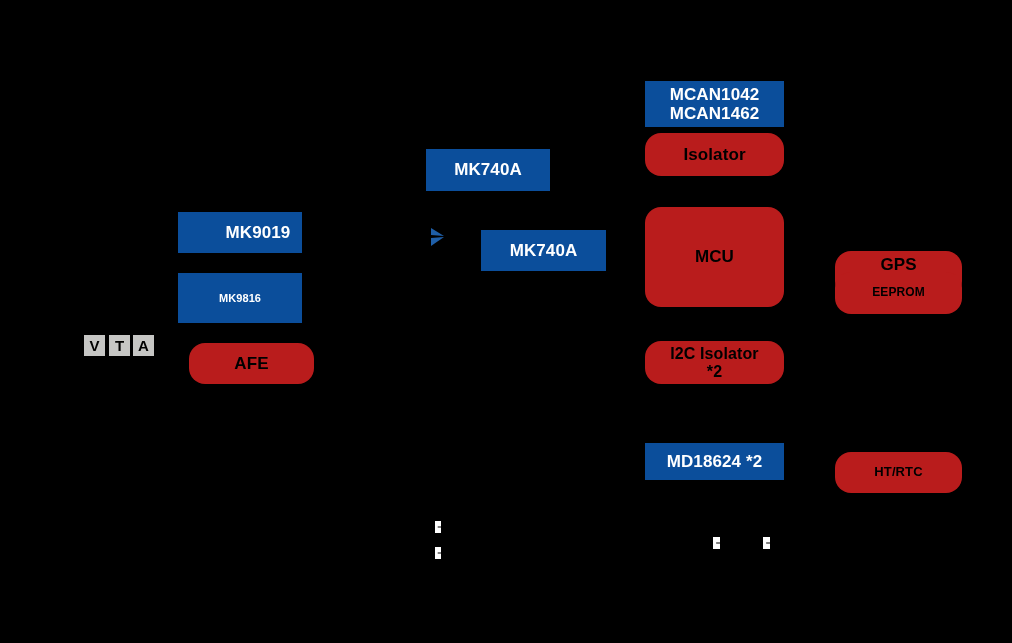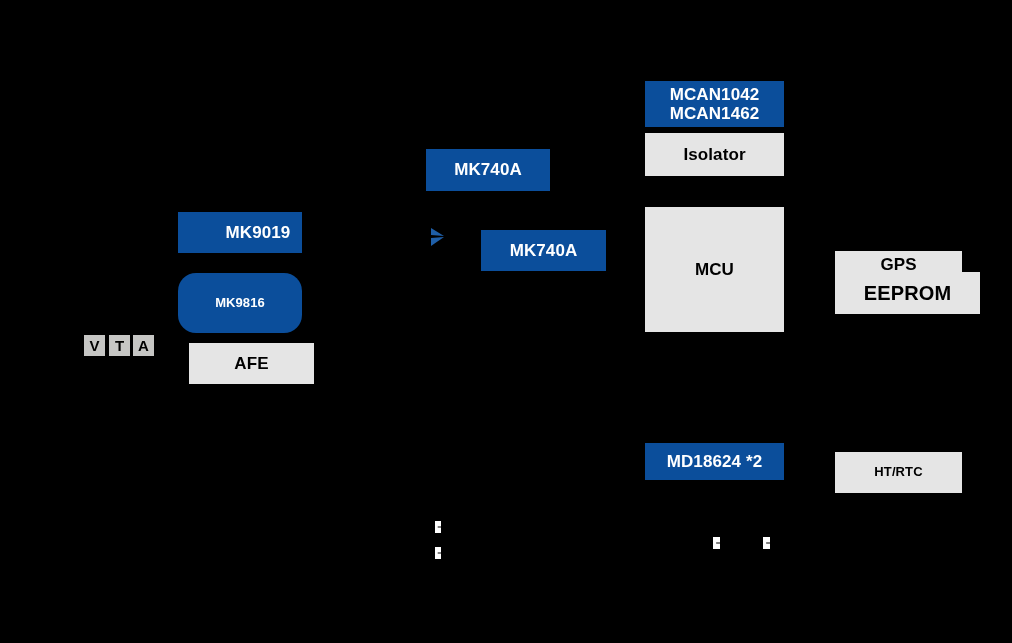--- a/index.html
+++ b/index.html
@@ -28,22 +28,23 @@
     font-weight: bold;
     line-height: 1.12;
     letter-spacing: 0.1px;
     white-space: pre-line;
   }
   .block.blue {
     background: #0B4E9B;
     color: #FFFFFF;
   }
   .block.gray {
-    background: #e5e5e5;
+    background: #b91c1c;
     color: #000000;
+    border-radius: 16px;
   }
   .tag {
     position: absolute;
     box-sizing: border-box;
     background: #C6C6C4;
     color: #000000;
     display: flex;
     align-items: center;
     justify-content: center;
     font-weight: bold;
@@ -66,27 +67,29 @@
 
 <div id="canvas">
     <div class="tag" style="left: 84px; top: 335px; width: 21px; height: 21px;">V</div>
     <div class="tag" style="left: 109px; top: 335px; width: 21px; height: 21px;">T</div>
     <div class="tag" style="left: 133px; top: 335px; width: 21px; height: 21px;">A</div>
     <div class="block blue" style="left: 645px; top: 57px; width: 139px; height: 46px; font-size: 17px; margin-top: 24px;">MCAN1042
 MCAN1462</div>
     <div class="block gray" style="left: 645px; top: 133px; width: 139px; height: 43px; font-size: 17px;">Isolator</div>
     <div class="block blue" style="left: 426px; top: 149px; width: 124px; height: 42px; font-size: 17px;">MK740A</div>
     <div class="block blue" style="left: 178px; top: 212px; width: 124px; height: 41px; font-size: 17px; padding-left: 36px;">MK9019</div>
-    <div class="block gray" style="left: 645px; top: 207px; width: 139px; height: 125px; font-size: 17px;">MCU</div>
+    <div class="block gray" style="left: 645px; top: 207px; width: 139px; height: 100px; font-size: 17px;">MCU</div>
     <div class="block gray" style="left: 835px; top: 219px; width: 127px; height: 46px; font-size: 17px; margin-top: 32px;">GPS
 interface</div>
     <div class="block blue" style="left: 481px; top: 230px; width: 125px; height: 41px; font-size: 17px;">MK740A</div>
-    <div class="block gray" style="left: 835px; top: 272px; width: 145px; height: 42px; font-size: 20px;">EEPROM</div>
-    <div class="block blue" style="left: 178px; top: 273px; width: 124px; height: 60px; font-size: 13px; border-radius: 18px;">MK9816</div>
+    <div class="block gray" style="left: 835px; top: 272px; width: 127px; height: 42px; font-size: 12px;">EEPROM</div>
+    <div class="block blue" style="left: 178px; top: 273px; width: 124px; height: 50px; font-size: 11px;">MK9816</div>
     <div class="block gray" style="left: 189px; top: 343px; width: 125px; height: 41px; font-size: 17px;">AFE</div>
+    <div class="block gray" style="left: 645px; top: 341px; width: 139px; height: 43px; font-size: 16px;">I2C Isolator
+*2</div>
     <div class="block blue" style="left: 645px; top: 443px; width: 139px; height: 37px; font-size: 17px;">MD18624 *2</div>
     <div class="block gray" style="left: 835px; top: 452px; width: 127px; height: 41px; font-size: 13px;">HT/RTC</div>
     <div class="arrow-marker" style="left: 431px; top: 228px;">
       <svg width="14" height="18" viewBox="0 0 14 18">
         <path d="M0 0 L13 8 L0 7 Z" fill="#1F5FA8"></path>
         <path d="M0 10 L13 9 L0 18 Z" fill="#1F5FA8"></path>
       </svg>
     </div>
     <div class="frag" style="left: 435px; top: 521px; width: 6px; height: 12px; clip-path: polygon(0px 0px, 100% 0px, 100% 45%, 45% 45%, 45% 55%, 100% 55%, 100% 100%, 0px 100%);"></div>
     <div class="frag" style="left: 435px; top: 547px; width: 6px; height: 12px; clip-path: polygon(0px 0px, 100% 0px, 100% 45%, 45% 45%, 45% 55%, 100% 55%, 100% 100%, 0px 100%);"></div>

